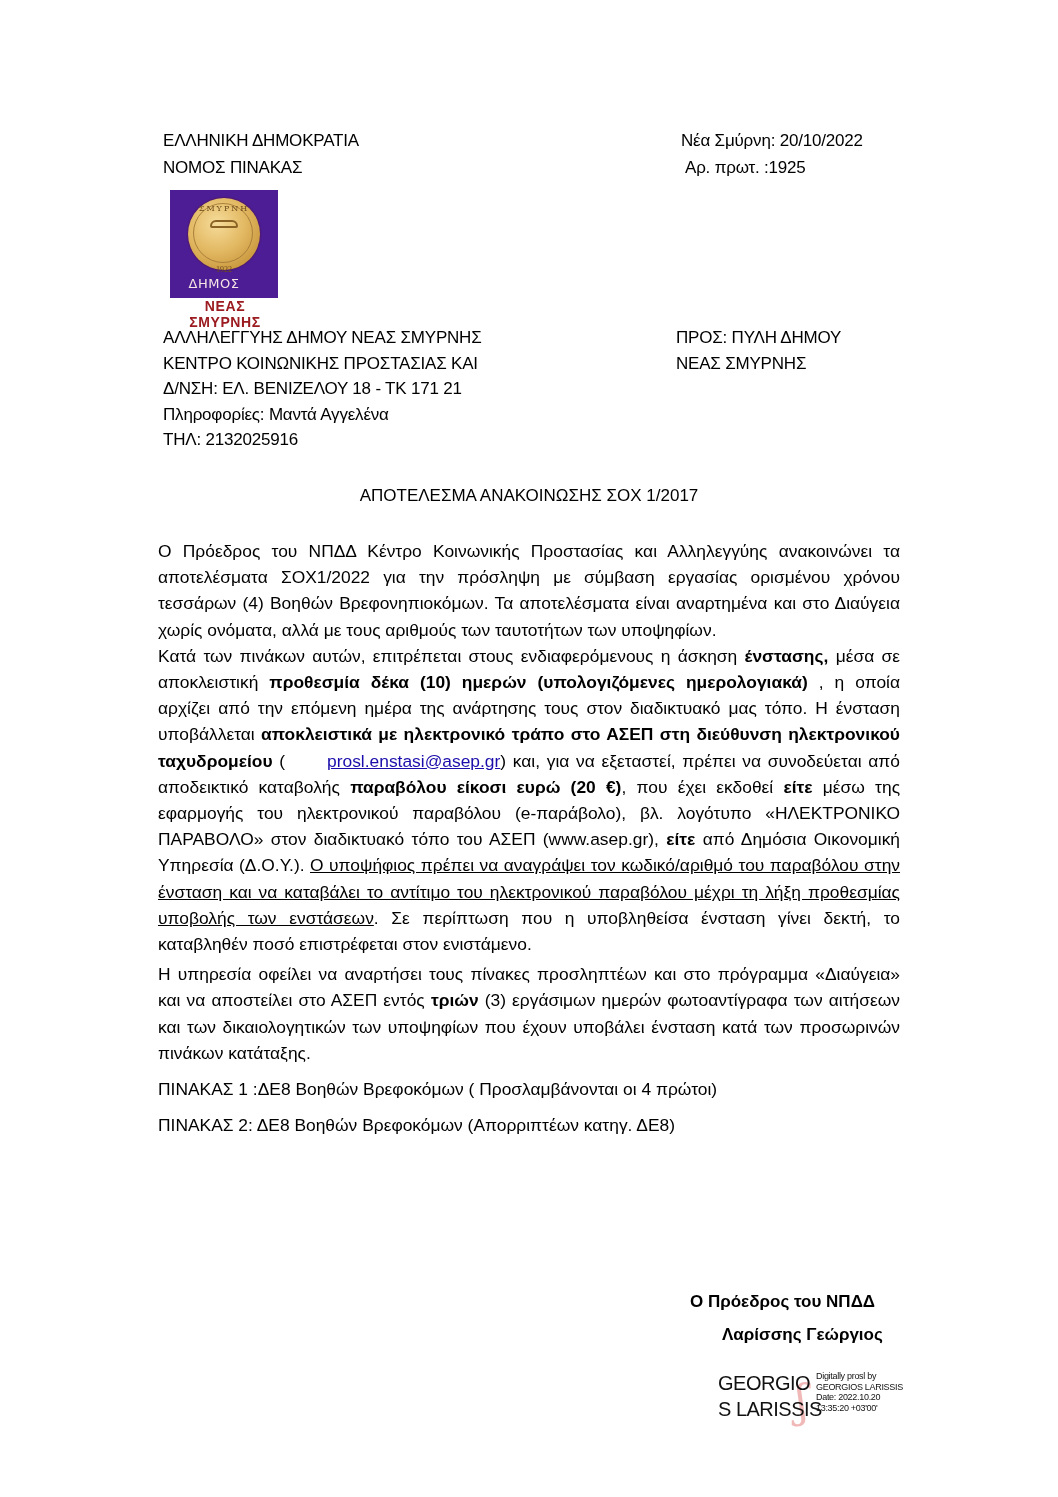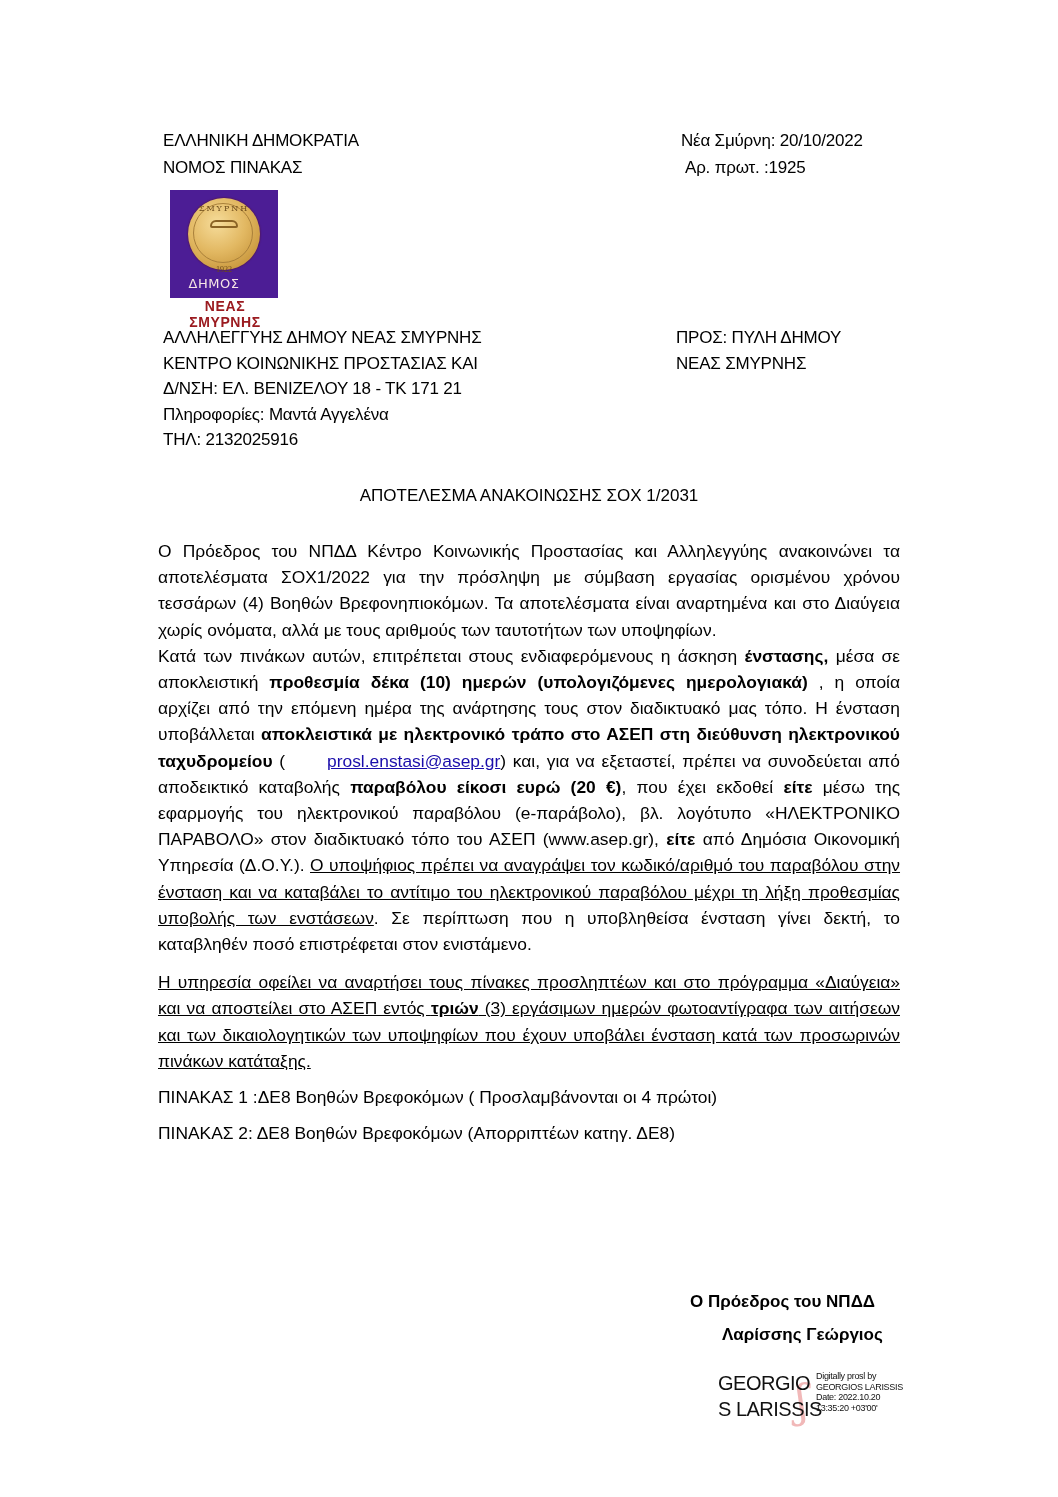--- a/index.html
+++ b/index.html
@@ -61,26 +61,26 @@
   <div>Δ/ΝΣΗ: ΕΛ. ΒΕΝΙΖΕΛΟΥ 18 - ΤΚ 171 21</div>
   <div>Πληροφορίες: Μαντά Αγγελένα</div>
   <div>ΤΗΛ: 2132025916</div>
 </div>
 
 <div class="abs hdr" style="left:676px; top:325px; line-height:25.5px;">
   <div>ΠΡΟΣ: ΠΥΛΗ ΔΗΜΟΥ</div>
   <div>ΝΕΑΣ ΣΜΥΡΝΗΣ</div>
 </div>
 
-<div class="abs title">ΑΠΟΤΕΛΕΣΜΑ ΑΝΑΚΟΙΝΩΣΗΣ ΣΟΧ 1/2031</div>
+<div class="abs title">ΑΠΟΤΕΛΕΣΜΑ ΑΝΑΚΟΙΝΩΣΗΣ ΣΟΧ 1/2017</div>
 
 <div class="abs body" style="top:538px;">
   <p>Ο Πρόεδρος του ΝΠΔΔ Κέντρο Κοινωνικής Προστασίας και Αλληλεγγύης ανακοινώνει τα αποτελέσματα ΣΟΧ1/2022 για την πρόσληψη με σύμβαση εργασίας ορισμένου χρόνου τεσσάρων (4) Βοηθών Βρεφονηπιοκόμων. Τα αποτελέσματα είναι αναρτημένα και στο Διαύγεια χωρίς ονόματα, αλλά με τους αριθμούς των ταυτοτήτων των υποψηφίων.</p>
   <p><span>Κατά των πινάκων αυτών, επιτρέπεται στους ενδιαφερόμενους η άσκηση </span><b>ένστασης,</b><span> μέσα σε αποκλειστική </span><b>προθεσμία δέκα (10) ημερών (υπολογιζόμενες ημερολογιακά)</b><span> , η οποία αρχίζει από την επόμενη ημέρα της ανάρτησης τους στον διαδικτυακό μας τόπο. Η ένσταση υποβάλλεται </span><b>αποκλειστικά με ηλεκτρονικό τράπο στο ΑΣΕΠ στη διεύθυνση ηλεκτρονικού ταχυδρομείου</b><span> (</span><a class="link">prosl.enstasi@asep.gr</a><span>) και, για να εξεταστεί, πρέπει να συνοδεύεται από αποδεικτικό καταβολής </span><b>παραβόλου είκοσι ευρώ (20 €)</b><span>, που έχει εκδοθεί </span><b>είτε</b><span> μέσω της εφαρμογής του ηλεκτρονικού παραβόλου (e-παράβολο), βλ. λογότυπο «ΗΛΕΚΤΡΟΝΙΚΟ ΠΑΡΑΒΟΛΟ» στον διαδικτυακό τόπο του ΑΣΕΠ (www.asep.gr), </span><b>είτε</b><span> από Δημόσια Οικονομική Υπηρεσία (Δ.Ο.Υ.).  </span><u>Ο υποψήφιος πρέπει να αναγράψει τον κωδικό/αριθμό του παραβόλου στην ένσταση και να καταβάλει το αντίτιμο του ηλεκτρονικού παραβόλου μέχρι τη λήξη προθεσμίας υποβολής των ενστάσεων</u><span>. Σε περίπτωση που η υποβληθείσα ένσταση γίνει δεκτή, το καταβληθέν ποσό επιστρέφεται στον ενιστάμενο.</span></p>
-  <p style="margin-top:12px;text-decoration:underline;"><span>Η υπηρεσία οφείλει να αναρτήσει τους πίνακες προσληπτέων και στο πρόγραμμα «Διαύγεια» και να αποστείλει στο ΑΣΕΠ εντός </span><b>τριών</b><span> (3) εργάσιμων ημερών φωτοαντίγραφα των αιτήσεων και των δικαιολογητικών των υποψηφίων που έχουν υποβάλει ένσταση κατά των προσωρινών πινάκων κατάταξης.</span></p>
+  <p style="margin-top:4px;"><span>Η υπηρεσία οφείλει να αναρτήσει τους πίνακες προσληπτέων και στο πρόγραμμα «Διαύγεια» και να αποστείλει στο ΑΣΕΠ εντός </span><b>τριών</b><span> (3) εργάσιμων ημερών φωτοαντίγραφα των αιτήσεων και των δικαιολογητικών των υποψηφίων που έχουν υποβάλει ένσταση κατά των προσωρινών πινάκων κατάταξης.</span></p>
   <p style="margin-top:10px; text-align:left;">ΠΙΝΑΚΑΣ 1 :ΔΕ8 Βοηθών Βρεφοκόμων ( Προσλαμβάνονται οι 4 πρώτοι)</p>
   <p style="margin-top:10px; text-align:left;">ΠΙΝΑΚΑΣ 2: ΔΕ8 Βοηθών Βρεφοκόμων (Απορριπτέων κατηγ. ΔΕ8)</p>
 </div>
 
 <div class="abs sig1">Ο Πρόεδρος του ΝΠΔΔ</div>
 <div class="abs sig2">Λαρίσσης Γεώργιος</div>
 
 <div class="abs dsig">
   <div class="dsig-mark">ʃ</div>
   <div class="dsig-name">

